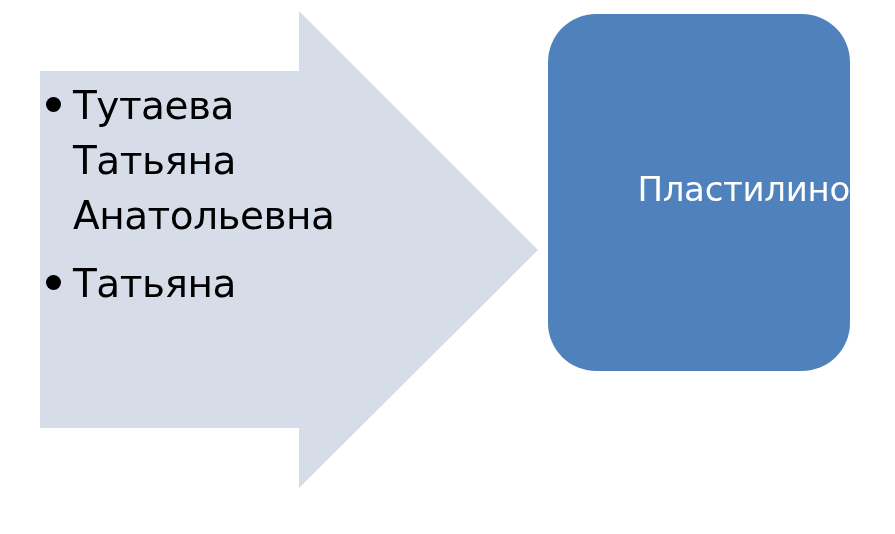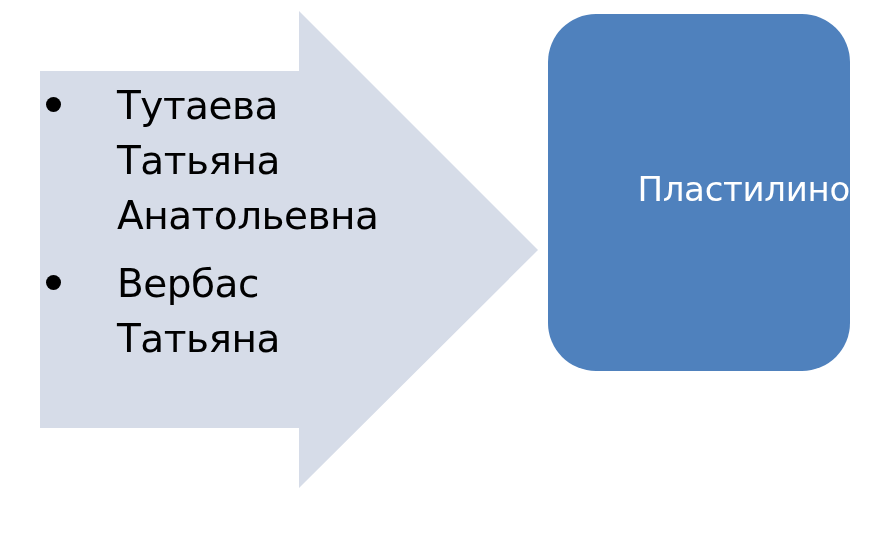--- a/index.html
+++ b/index.html
@@ -43,21 +43,20 @@
       left: 2px;
       top: 19px;
       width: 15px;
       height: 15px;
       border-radius: 50%;
       background: #000000;
     }
     .bullet-line {
       display: block;
       white-space: nowrap;
-      margin-left: 44px;
     }
     .box {
       position: absolute;
       left: 548px;
       top: 14px;
       width: 302px;
       height: 357px;
       border-radius: 48px;
       background: #4F81BD;
       display: flex;
@@ -89,21 +88,20 @@
 
   <div class="arrow-text">
     <div class="bullet-item">
       <span class="bullet-dot"></span>
       <span class="bullet-line">Тутаева</span>
       <span class="bullet-line">Татьяна</span>
       <span class="bullet-line">Анатольевна</span>
     </div>
     <div class="bullet-item">
       <span class="bullet-dot"></span>
-      <span class="bullet-line">Вербас</span>
       <span class="bullet-line">Татьяна</span>
     </div>
   </div>
 
   <div class="box">
     <div class="box-text">
       <span class="box-line">Пластилино</span>
     </div>
   </div>
 

